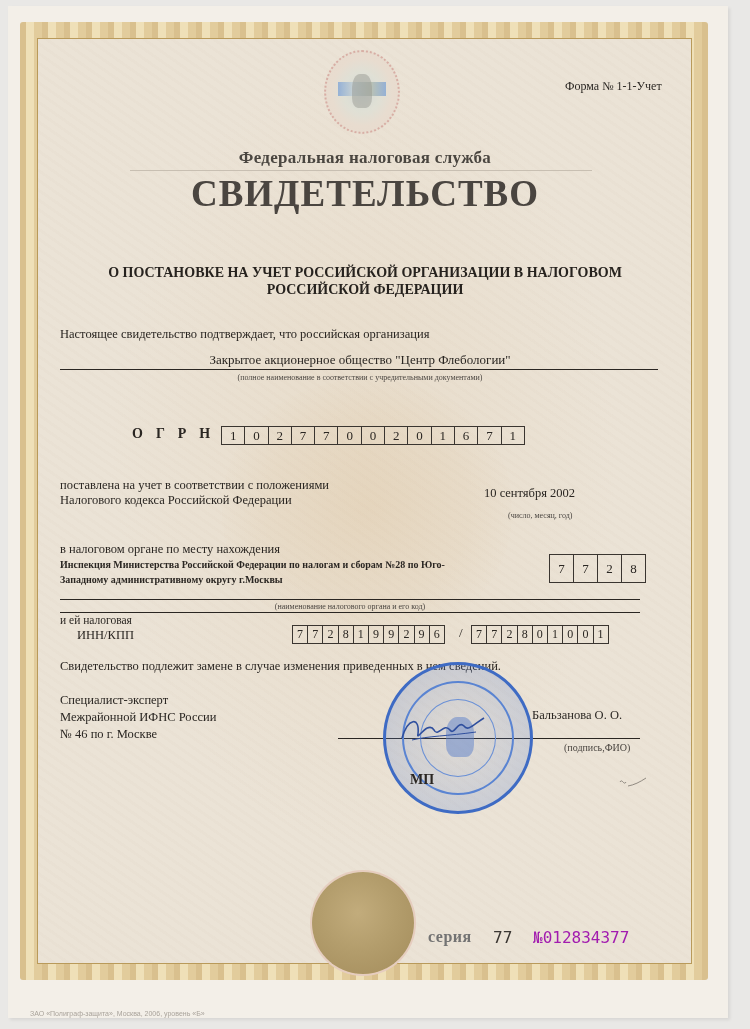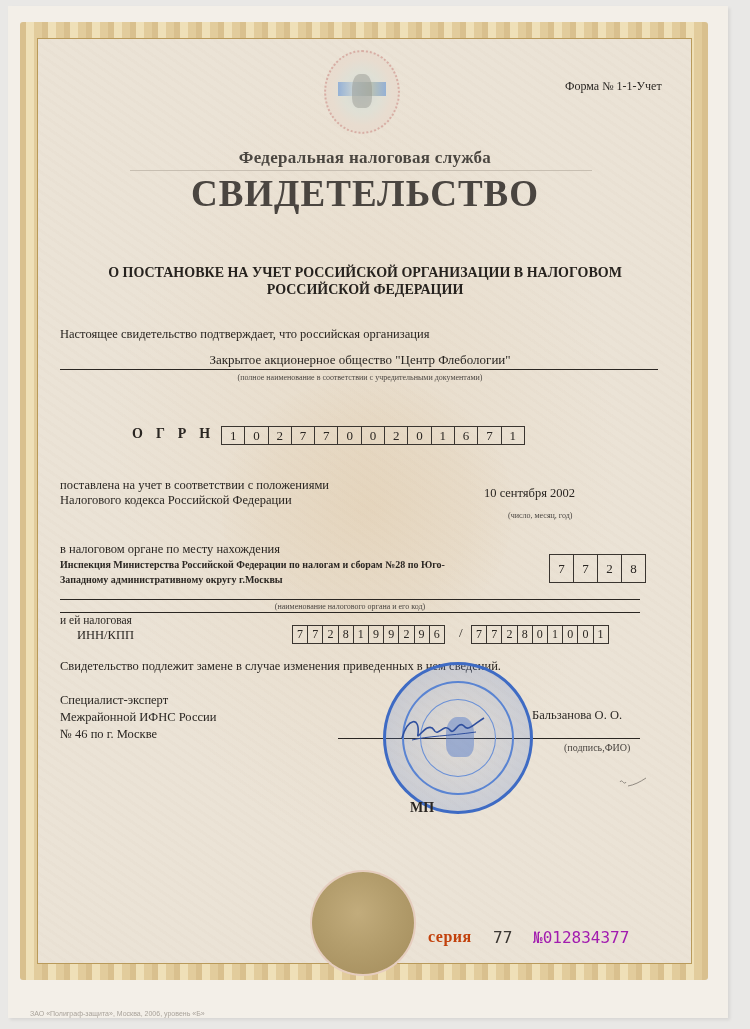--- a/index.html
+++ b/index.html
@@ -72,27 +72,27 @@
   .slash { left:459px; top:625px; font-size:13px; }
   .stamp {
     left:383px; top:662px; width:150px; height:152px; border-radius:50%;
     border:3px solid #3e6bc4; box-sizing:border-box;
     background:radial-gradient(circle, rgba(90,130,210,0.08) 0, rgba(90,130,210,0.22) 70%, rgba(90,130,210,0.08) 100%);
   }
   .stamp .ring2 { position:absolute; left:16px; top:16px; right:16px; bottom:16px; border-radius:50%; border:2px solid #5a84d2; }
   .stamp .ring3 { position:absolute; left:34px; top:34px; right:34px; bottom:34px; border-radius:50%; border:1.5px solid #6a90d6; }
   .stamp .emblem { position:absolute; left:60px; top:52px; width:28px; height:40px; background:#5b7fc9; opacity:0.5; border-radius:40% 40% 30% 30%; }
   .signature { left:398px; top:712px; width:90px; height:34px; }
-  .mp { left:410px; top:772px; font-size:14px; font-weight:bold; color:#2a2622;margin-top:28px; }
+  .mp { left:410px; top:772px; font-size:14px; font-weight:bold; color:#2a2622; }
   .seal-gold {
     left:312px; top:872px; width:102px; height:102px; border-radius:50%;
     background:radial-gradient(circle at 45% 40%, #c2ac7c 0, #b39d6c 45%, #a38c5b 100%);
     box-shadow:0 0 0 2px #e6cdbf;
   }
-  .series-label { left:428px; top:928px; font-size:16px; font-weight:bold; color:#c2410c; letter-spacing:0.5px; }
+  .series-label { left:428px; top:928px; font-size:16px; font-weight:bold; color:#737373; letter-spacing:0.5px; }
   .series-val { left:493px; top:928px; font-size:16px; font-family:"DejaVu Sans Mono","Liberation Mono",monospace; color:#3a3632; }
   .number-val { left:533px; top:928px; font-size:16px; font-family:"DejaVu Sans Mono","Liberation Mono",monospace; color:#a21caf; }
   .printer { left:30px; top:1010px; font-size:7px; color:#a9a39b; font-family:"Liberation Sans", sans-serif; }
   .watermark {
     left:222px; top:380px; width:290px; height:260px; border-radius:48%;
     background:radial-gradient(ellipse, rgba(214,180,130,0.20) 0, rgba(214,180,130,0.10) 50%, rgba(214,180,130,0) 75%);
   }
 </style>
 </head>
 <body>

